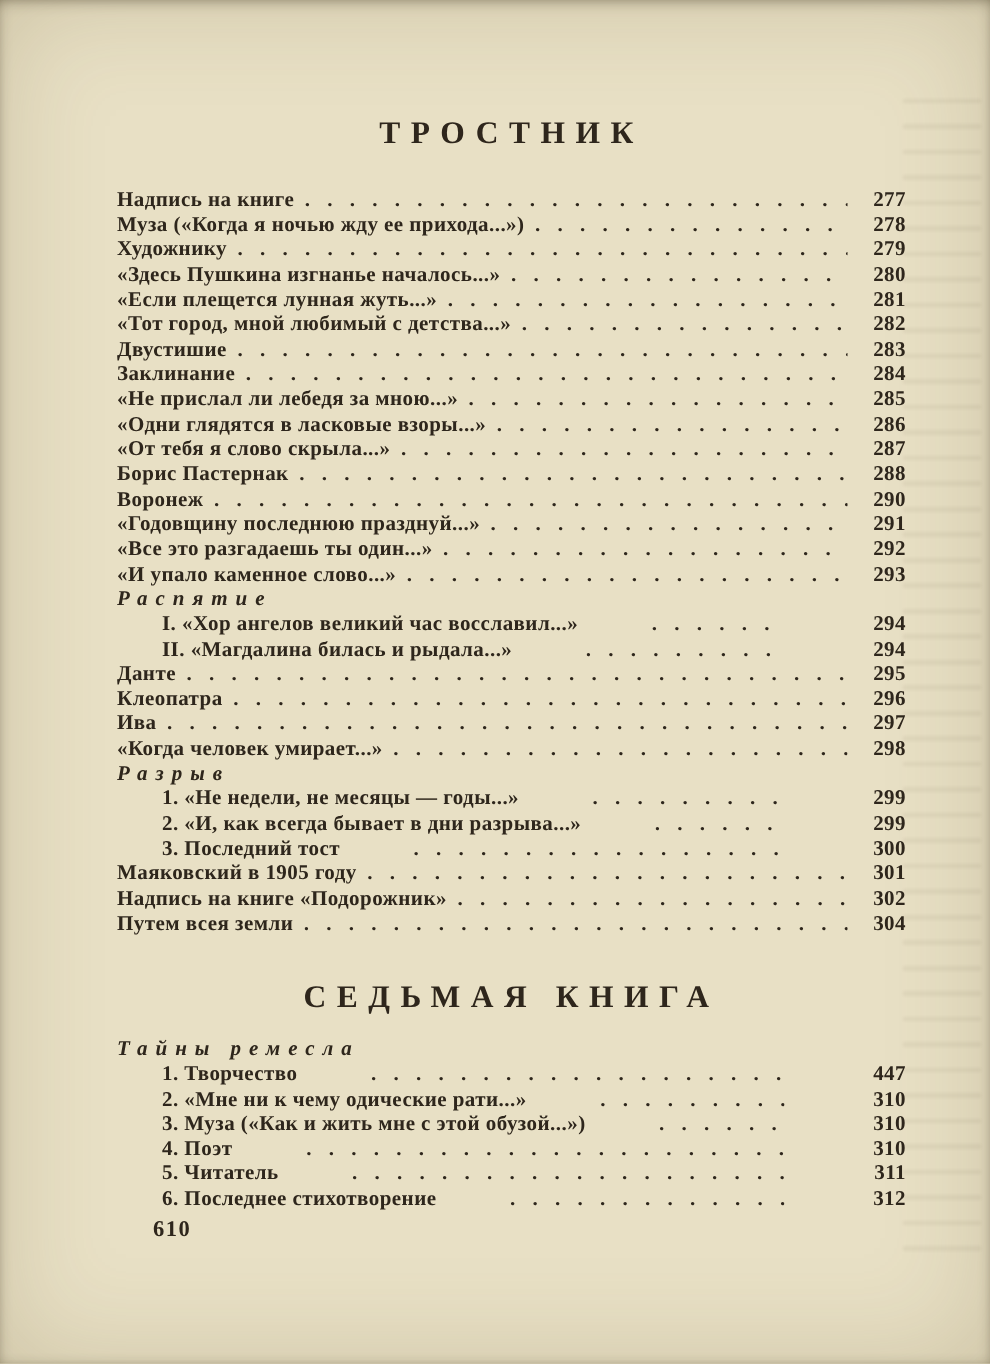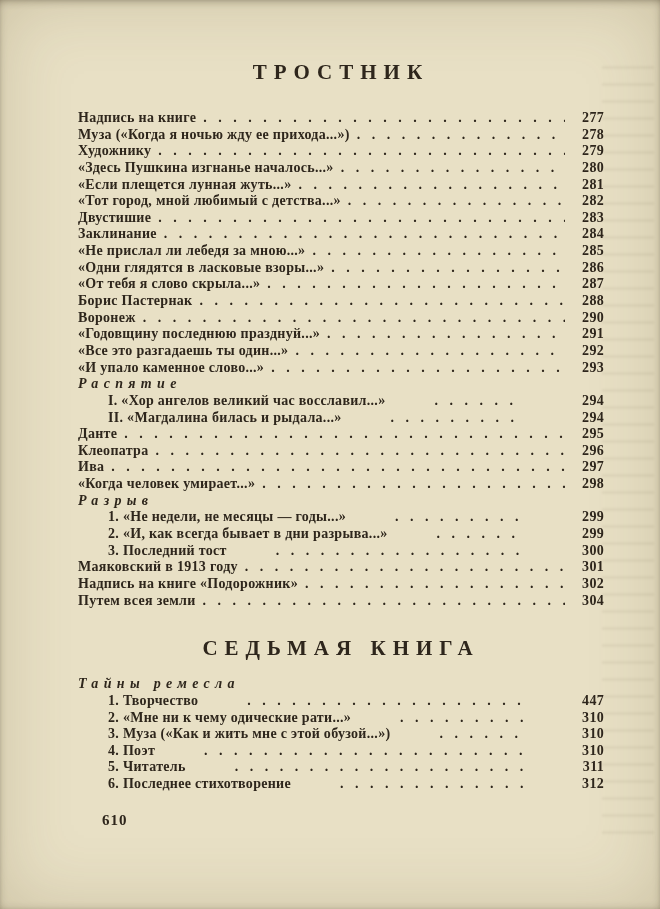--- a/index.html
+++ b/index.html
@@ -45,21 +45,21 @@
     pointer-events: none;
   }
   .content {
     position: absolute;
     left: 78px;
     right: 56px;
     top: 0;
   }
   .toc-title {
     margin: 0;
-    padding-top: 60px;
+    padding-top: 76px;
     text-align: center;
     font-size: 21px;
     letter-spacing: 7px;
     font-weight: 700;
     line-height: 24px;
   }
   .toc-title.first {
     margin-bottom: 26px;
   }
   .toc-title.second {
@@ -290,21 +290,21 @@
           <span class="pagenum">299</span>
         </div>
 
         <div class="toc-row indented">
           <span class="title">3. Последний тост</span>
           <span class="leader"></span>
           <span class="pagenum">300</span>
         </div>
 
         <div class="toc-row">
-          <span class="title">Маяковский в 1913 году</span>
+          <span class="title">Маяковский в 1905 году</span>
           <span class="leader"></span>
           <span class="pagenum">301</span>
         </div>
 
         <div class="toc-row">
           <span class="title">Надпись на книге «Подорожник»</span>
           <span class="leader"></span>
           <span class="pagenum">302</span>
         </div>
 

